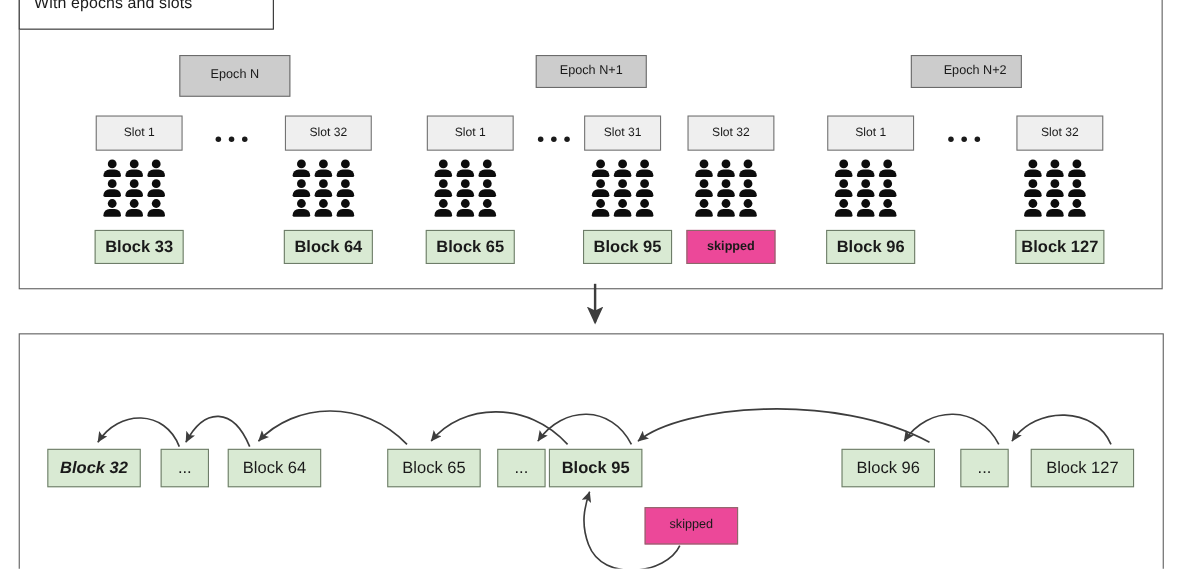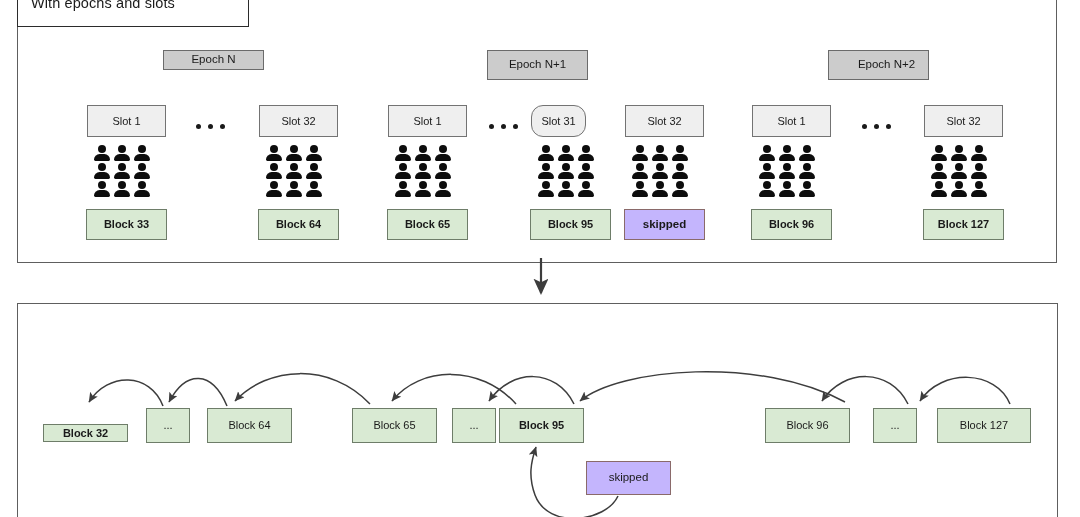--- a/index.html
+++ b/index.html
@@ -24,22 +24,22 @@
   #title-bottom{left:17px;top:303px;width:229px;height:40px;}
 
   
   .box{
     position:absolute;box-sizing:border-box;display:flex;
     align-items:center;justify-content:center;
     font-size:11.5px;color:#1a1a1a;text-align:center;line-height:1;
   }
   .epoch-box{background:#cccccc;border:1.4px solid #6b6b6b;font-size:11.5px;}
   .slot-box{background:#efefef;border:1.3px solid #737373;font-size:11px;}
-  .block-box{background:#d9ead3;border:1.3px solid #6e7d69;font-size:11px;}
-  .skip-box{background:#c4b5fd;border:1.3px solid #8a6a6a;font-size:11.5px;}
+  .block-box{background:#d9ead3;border:1.3px solid #6e7d69;font-size:15px;}
+  .skip-box{background:#ec4899;border:1.3px solid #8a6a6a;font-size:11.5px;}
   .bold{font-weight:bold;}
 
   
   .dots{position:absolute;display:flex;gap:7px;align-items:center;}
   .dots i{display:block;width:5px;height:5px;border-radius:50%;background:#1a1a1a;}
 
   
   .people{position:absolute;display:grid;grid-template-columns:repeat(3,16px);
     grid-template-rows:repeat(3,15px);gap:3px 4px;}
   .person{position:relative;width:16px;height:15px;}
@@ -50,28 +50,28 @@
   svg.overlay{position:absolute;left:0;top:0;width:1080px;height:517px;pointer-events:none;}
 </style>
 </head>
 <body>
 
 <div class="stage">
 
   <div class="panel" id="panel-top"></div>
   <div class="panel-title" id="title-top">With epochs and slots</div>
 
-  <div class="box epoch-box" style="left:163px;top:50px;width:101px;height:20px;">Epoch N</div>
+  <div class="box epoch-box" style="left:163px;top:50px;width:101px;height:38px;">Epoch N</div>
   <div class="box epoch-box" style="left:487px;top:50px;width:101px;height:30px;">Epoch N+1</div>
   <div class="box epoch-box" style="left:828px;top:50px;width:101px;height:30px;padding-left:16px;">Epoch N+2</div>
 
   <div class="box slot-box" style="left:87px;top:105px;width:79px;height:32px;">Slot 1</div>
   <div class="box slot-box" style="left:259px;top:105px;width:79px;height:32px;">Slot 32</div>
   <div class="box slot-box" style="left:388px;top:105px;width:79px;height:32px;">Slot 1</div>
-  <div class="box slot-box" style="left:531px;top:105px;width:55px;height:32px;border-radius:12px;">Slot 31</div>
+  <div class="box slot-box" style="left:531px;top:105px;width:70px;height:32px;">Slot 31</div>
   <div class="box slot-box" style="left:625px;top:105px;width:79px;height:32px;">Slot 32</div>
   <div class="box slot-box" style="left:752px;top:105px;width:79px;height:32px;">Slot 1</div>
   <div class="box slot-box" style="left:924px;top:105px;width:79px;height:32px;">Slot 32</div>
 
   <div class="dots" style="left:196px;top:124px;">
     <i></i>
       <i></i>
       <i></i>
     </div>
   <div class="dots" style="left:489px;top:124px;">
@@ -166,21 +166,21 @@
   <div class="box block-box bold" style="left:86px;top:209px;width:81px;height:31px;">Block 33</div>
   <div class="box block-box bold" style="left:258px;top:209px;width:81px;height:31px;">Block 64</div>
   <div class="box block-box bold" style="left:387px;top:209px;width:81px;height:31px;">Block 65</div>
   <div class="box block-box bold" style="left:530px;top:209px;width:81px;height:31px;">Block 95</div>
   <div class="box skip-box bold" style="left:624px;top:209px;width:81px;height:31px;">skipped</div>
   <div class="box block-box bold" style="left:751px;top:209px;width:81px;height:31px;">Block 96</div>
   <div class="box block-box bold" style="left:923px;top:209px;width:81px;height:31px;">Block 127</div>
 
   <div class="panel" id="panel-bottom"></div>
 
-  <div class="box block-box bold" style="left:43px;top:424px;width:85px;height:18px;">Block 32</div>
+  <div class="box block-box bold" style="left:43px;top:408px;width:85px;height:35px;font-style:italic;">Block 32</div>
   <div class="box block-box" style="left:146px;top:408px;width:44px;height:35px;">...</div>
   <div class="box block-box" style="left:207px;top:408px;width:85px;height:35px;">Block 64</div>
   <div class="box block-box" style="left:352px;top:408px;width:85px;height:35px;">Block 65</div>
   <div class="box block-box" style="left:452px;top:408px;width:44px;height:35px;">...</div>
   <div class="box block-box bold" style="left:499px;top:408px;width:85px;height:35px;">Block 95</div>
   <div class="box block-box" style="left:765px;top:408px;width:85px;height:35px;">Block 96</div>
   <div class="box block-box" style="left:873px;top:408px;width:44px;height:35px;">...</div>
   <div class="box block-box" style="left:937px;top:408px;width:94px;height:35px;">Block 127</div>
 
   <div class="box skip-box" style="left:586px;top:461px;width:85px;height:34px;">skipped</div>

